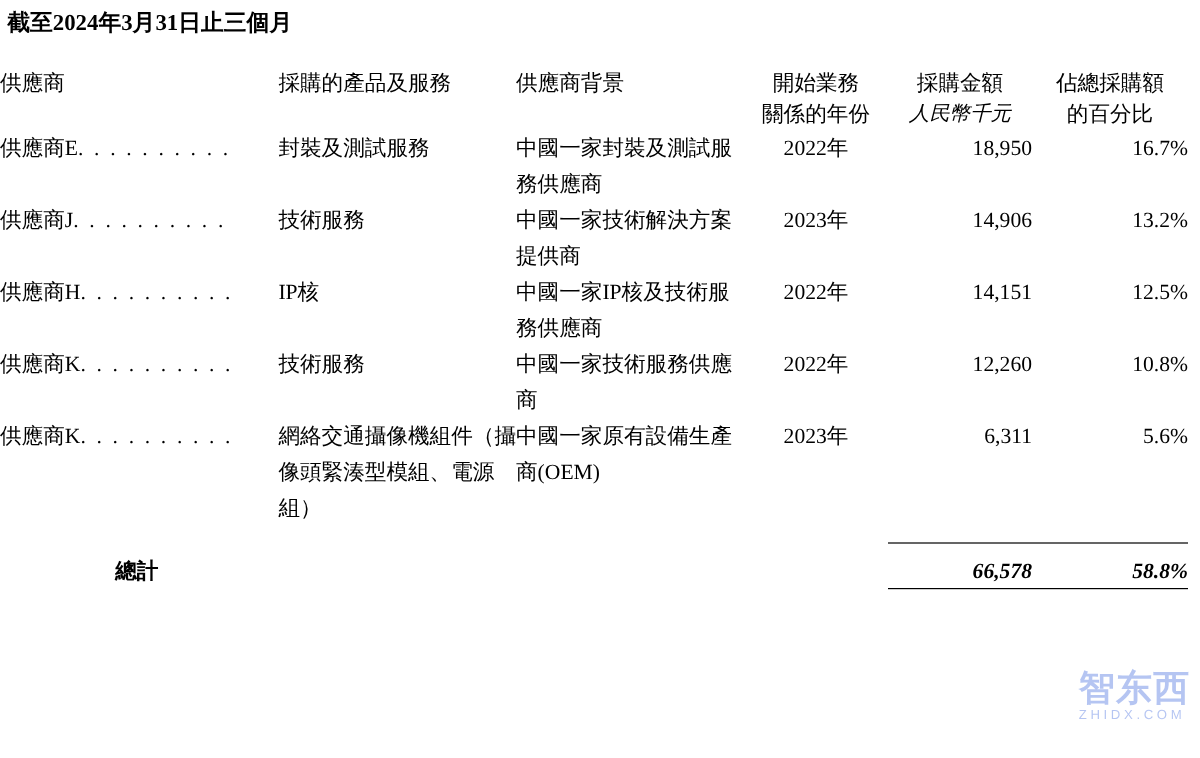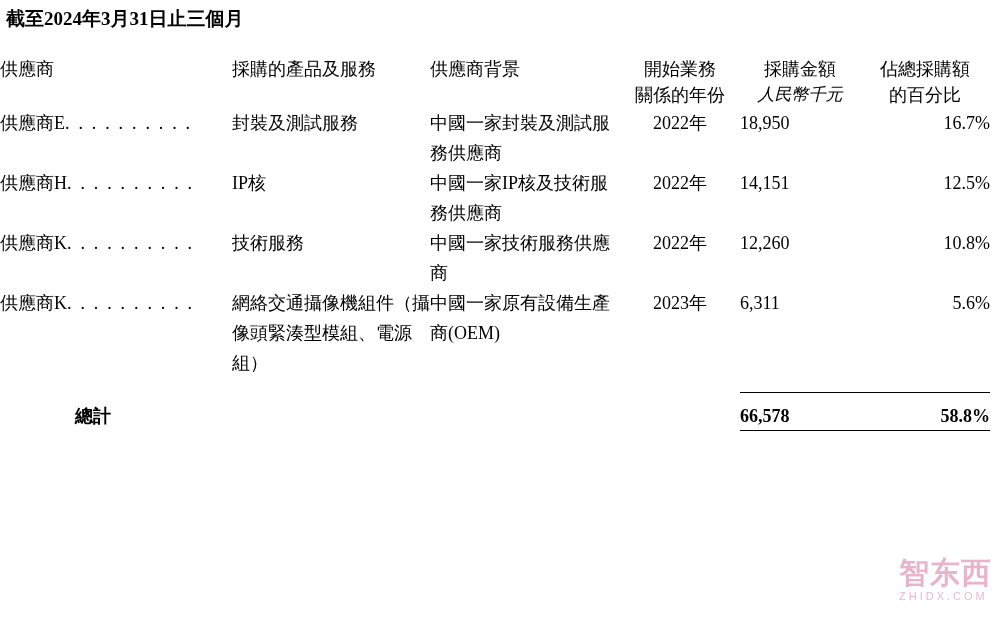--- a/index.html
+++ b/index.html
@@ -78,55 +78,55 @@
     text-align: left;
     white-space: nowrap;
     margin-top: 12px;
   }
   td.c-supplier .dots {
     letter-spacing: 2.2px;
   }
   td.c-products { text-align: left; padding-right: 10px; margin-top: 36px; }
   td.c-background { text-align: left; padding-right: 10px; }
   td.c-year { text-align: center; }
-  td.c-amount { text-align: left; padding-right: 16px; }
+  td.c-amount { text-align: right; padding-right: 16px; }
   td.c-percent { text-align: right; padding-right: 20px; }
 
   
   tr.spacer-row td { height: 14px; padding: 0; line-height: 0; font-size: 0; }
 
   tr.rule-row td { padding: 0; height: 1px; line-height: 0; font-size: 0; }
   tr.rule-row td.ruled { border-top: 1.5px solid #000; }
 
   tr.total-row td {
     padding-top: 8px;
     font-weight: bold;
     font-size: 18px;
     line-height: 28px;
   }
   tr.total-row td.c-total-label {
     text-align: left;
-    padding-left: 75px;
+    padding-left: 96px;
     font-weight: bold;
   }
   tr.total-row td.c-amount,
-  tr.total-row td.c-percent { font-weight: bold; }
+  tr.total-row td.c-percent { font-weight: bold; font-style: italic; }
 
   tr.bottom-rule-row td { padding: 0; height: 1px; line-height: 0; font-size: 0; }
   tr.bottom-rule-row td.ruled { border-top: 1.5px solid #000; }
 
   
   .watermark {
     position: absolute;
     right: 8px;
     bottom: 30px;
     opacity: 0.32;
     font-size: 30px;
     font-weight: bold;
-    color: #be185d;
+    color: #1d4ed8;
     letter-spacing: 1px;
     pointer-events: none;
     font-family: "Liberation Sans", sans-serif;
   }
   .watermark .wm-sub {
     display: block;
     font-size: 11px;
     letter-spacing: 3px;
     margin-top: -4px;
     font-weight: normal;
@@ -173,20 +173,30 @@
         <td class="c-supplier">
           <span>供應商E</span><span class="dots">. . . . . . . . . .</span>
         </td>
         <td class="c-products">封裝及測試服務</td>
         <td class="c-background">中國一家封裝及測試服務供應商</td>
         <td class="c-year">2022年</td>
         <td class="c-amount">18,950</td>
         <td class="c-percent">16.7%</td>
       </tr>
 
+      <tr>
+        <td class="c-supplier">
+          <span>供應商J</span><span class="dots">. . . . . . . . . .</span>
+        </td>
+        <td class="c-products">技術服務</td>
+        <td class="c-background">中國一家技術解決方案提供商</td>
+        <td class="c-year">2023年</td>
+        <td class="c-amount">14,906</td>
+        <td class="c-percent">13.2%</td>
+      </tr>
 
       <tr>
         <td class="c-supplier">
           <span>供應商H</span><span class="dots">. . . . . . . . . .</span>
         </td>
         <td class="c-products">IP核</td>
         <td class="c-background">中國一家IP核及技術服務供應商</td>
         <td class="c-year">2022年</td>
         <td class="c-amount">14,151</td>
         <td class="c-percent">12.5%</td>

